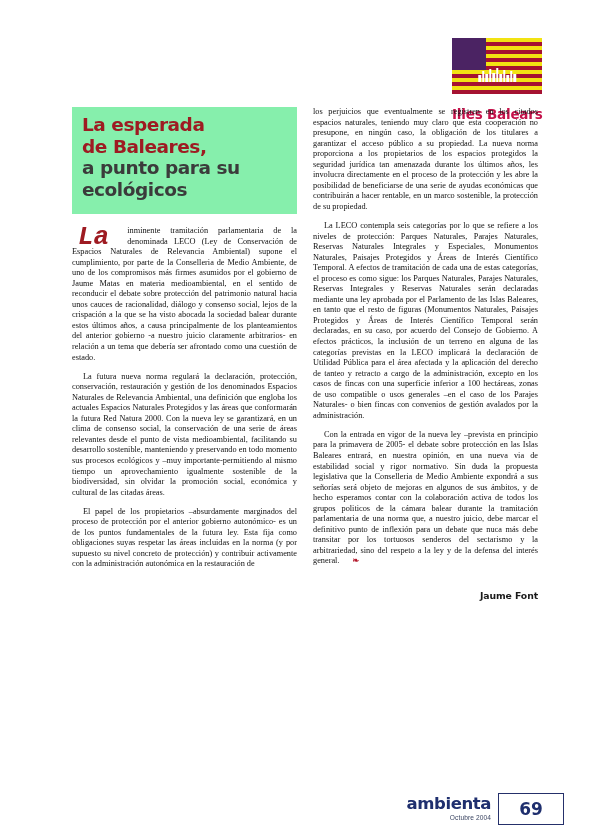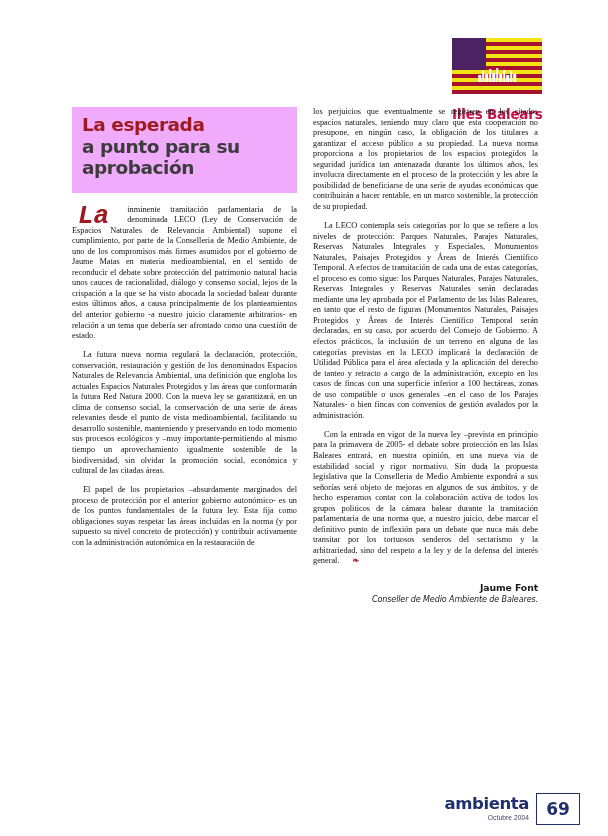--- a/index.html
+++ b/index.html
@@ -85,21 +85,21 @@
     font-size: 8.3px;
     line-height: 10.55px;
     text-align: justify;
     color: #111111;
   }
   .col-left  { left: 72px; }
   .col-right { left: 313px; }
 
   
   .title-block {
-    background: #f0abfc;
+    background: #86efac;
     padding: 7px 10px 14px 10px;
     margin: 0 0 12px 0;
     box-sizing: border-box;
     width: 225px;
   }
   .title-block .ln {
     font-family: "DejaVu Sans", sans-serif;
     font-weight: bold;
     font-size: 18.5px;
     line-height: 21.5px;
@@ -133,21 +133,21 @@
     display: inline-block;
     color: #b3162a;
     font-size: 8px;
     font-weight: bold;
     transform: translateY(-0.5px);
     margin-left: 2px;
   }
 
   
   .signature {
-    margin-top: 16px;
+    margin-top: 24px;
     text-align: right;
     font-family: "DejaVu Sans", sans-serif;
     color: #1a1a1a;
   }
   .sig-name {
     font-weight: bold;
     font-size: 9.3px;
     letter-spacing: -0.1px;
   }
   .sig-role {
@@ -160,21 +160,21 @@
   
   .footer {
     position: absolute;
     left: 0;
     top: 793px;
     width: 608px;
     height: 43px;
   }
   .footer-inner {
     position: absolute;
-    right: 28px;
+    right: 44px;
     top: 0;
     display: flex;
     align-items: stretch;
   }
   .foot-text {
     text-align: right;
     padding-right: 7px;
     padding-top: 2px;
   }
   .foot-brand {
@@ -188,21 +188,21 @@
   .foot-date {
     font-family: Liberation Sans, sans-serif;
     font-size: 6.6px;
     color: #3c4663;
     margin-top: 1px;
     letter-spacing: 0.1px;
   }
   .foot-page {
     border: 1px solid #25306a;
     min-width: 32px;
-    padding: 0 5px;
+    padding: 0 16px;
     display: flex;
     align-items: center;
     justify-content: center;
     font-family: "DejaVu Sans", sans-serif;
     font-weight: bold;
     font-size: 17px;
     color: #1f2f6e;
     height: 30px;
   }
 </style>
@@ -233,39 +233,39 @@
         <i style="height:8px"></i>
     </span>
   </div>
   <div class="logo-name">Illes Balears</div>
 </div>
 
 <div class="col col-left">
 
   <div class="title-block">
     <div class="ln red">La esperada</div>
+    <div class="ln red">de Baleares,</div>
     <div class="ln dark">a punto para su</div>
-    <div class="ln dark">aprobación</div>
+    <div class="ln dark">ecológicos</div>
   </div>
 
   <p class="flow"><span class="dropcap">La</span><span>inminente tramitación parlamentaria de la denominada LECO (Ley de Conservación de Espacios Naturales de Relevancia Ambiental) supone el cumplimiento, por parte de la Conselleria de Medio Ambiente, de uno de los compromisos más firmes asumidos por el gobierno de Jaume Matas en materia medioambiental, en el sentido de reconducir el debate sobre protección del patrimonio natural hacia unos cauces de racionalidad, diálogo y consenso social, lejos de la crispación a la que se ha visto abocada la sociedad balear durante estos últimos años, a causa principalmente de los planteamientos del anterior gobierno -a nuestro juicio claramente arbitrarios- en relación a un tema que debería ser afrontado como una cuestión de estado.</span></p>
   <p>La futura nueva norma regulará la declaración, protección, conservación, restauración y gestión de los denominados Espacios Naturales de Relevancia Ambiental, una definición que engloba los actuales Espacios Naturales Protegidos y las áreas que conformarán la futura Red Natura 2000. Con la nueva ley se garantizará, en un clima de consenso social, la conservación de una serie de áreas relevantes desde el punto de vista medioambiental, facilitando su desarrollo sostenible, manteniendo y preservando en todo momento sus procesos ecológicos y –muy importante-permitiendo al mismo tiempo un aprovechamiento igualmente sostenible de la biodiversidad, sin olvidar la promoción social, económica y cultural de las citadas áreas.</p>
   <p>El papel de los propietarios –absurdamente marginados del proceso de protección por el anterior gobierno autonómico- es un de los puntos fundamentales de la futura ley. Esta fija como obligaciones suyas respetar las áreas incluidas en la norma (y por supuesto su nivel concreto de protección) y contribuir activamente con la administración autonómica en la restauración de</p>
 
 </div>
 
 <div class="col col-right">
 
   <p class="flow">los perjuicios que eventualmente se registren en los citados espacios naturales, teniendo muy claro que esta cooperación no presupone, en ningún caso, la obligación de los titulares a garantizar el acceso público a su propiedad. La nueva norma proporciona a los propietarios de los espacios protegidos la seguridad jurídica tan amenazada durante los últimos años, les involucra directamente en el proceso de la protección y les abre la posibilidad de beneficiarse de una serie de ayudas económicas que contribuirán a hacer rentable, en un marco sostenible, la protección de su propiedad.</p>
   <p>La LECO contempla seis categorías por lo que se refiere a los niveles de protección: Parques Naturales, Parajes Naturales, Reservas Naturales Integrales y Especiales, Monumentos Naturales, Paisajes Protegidos y Áreas de Interés Científico Temporal. A efectos de tramitación de cada una de estas categorías, el proceso es como sigue: los Parques Naturales, Parajes Naturales, Reservas Integrales y Reservas Naturales serán declaradas mediante una ley aprobada por el Parlamento de las Islas Baleares, en tanto que el resto de figuras (Monumentos Naturales, Paisajes Protegidos y Áreas de Interés Científico Temporal serán declaradas, en su caso, por acuerdo del Consejo de Gobierno. A efectos prácticos, la inclusión de un terreno en alguna de las categorías previstas en la LECO implicará la declaración de Utilidad Pública para el área afectada y la aplicación del derecho de tanteo y retracto a cargo de la administración, excepto en los casos de fincas con una superficie inferior a 100 hectáreas, zonas de uso compatible o usos generales –en el caso de los Parajes Naturales- o bien fincas con convenios de gestión avalados por la administración.</p>
   <p><span>Con la entrada en vigor de la nueva ley –prevista en principio para la primavera de 2005- el debate sobre protección en las Islas Baleares entrará, en nuestra opinión, en una nueva via de estabilidad social y rigor normativo. Sin duda la propuesta legislativa que la Conselleria de Medio Ambiente expondrá a sus señorías será objeto de mejoras en algunos de sus ámbitos, y de hecho esperamos contar con la colaboración activa de todos los grupos politicos de la cámara balear durante la tramitación parlamentaria de una norma que, a nuestro juicio, debe marcar el definitivo punto de inflexión para un debate que nuca más debe transitar por los tortuosos senderos del sectarismo y la arbitrariedad, sino del respeto a la ley y de la defensa del interés general.</span><span class="ornament">❧</span></p>
 
   <div class="signature">
     <div class="sig-name">Jaume Font</div>
-    <div class="sig-role">Conseller de Medio Ambiente de Baleares.</div>
   </div>
 
 </div>
 
 <div class="footer">
   <div class="footer-inner">
     <div class="foot-text">
       <div class="foot-brand">ambienta</div>
       <div class="foot-date">Octubre 2004</div>
     </div>

